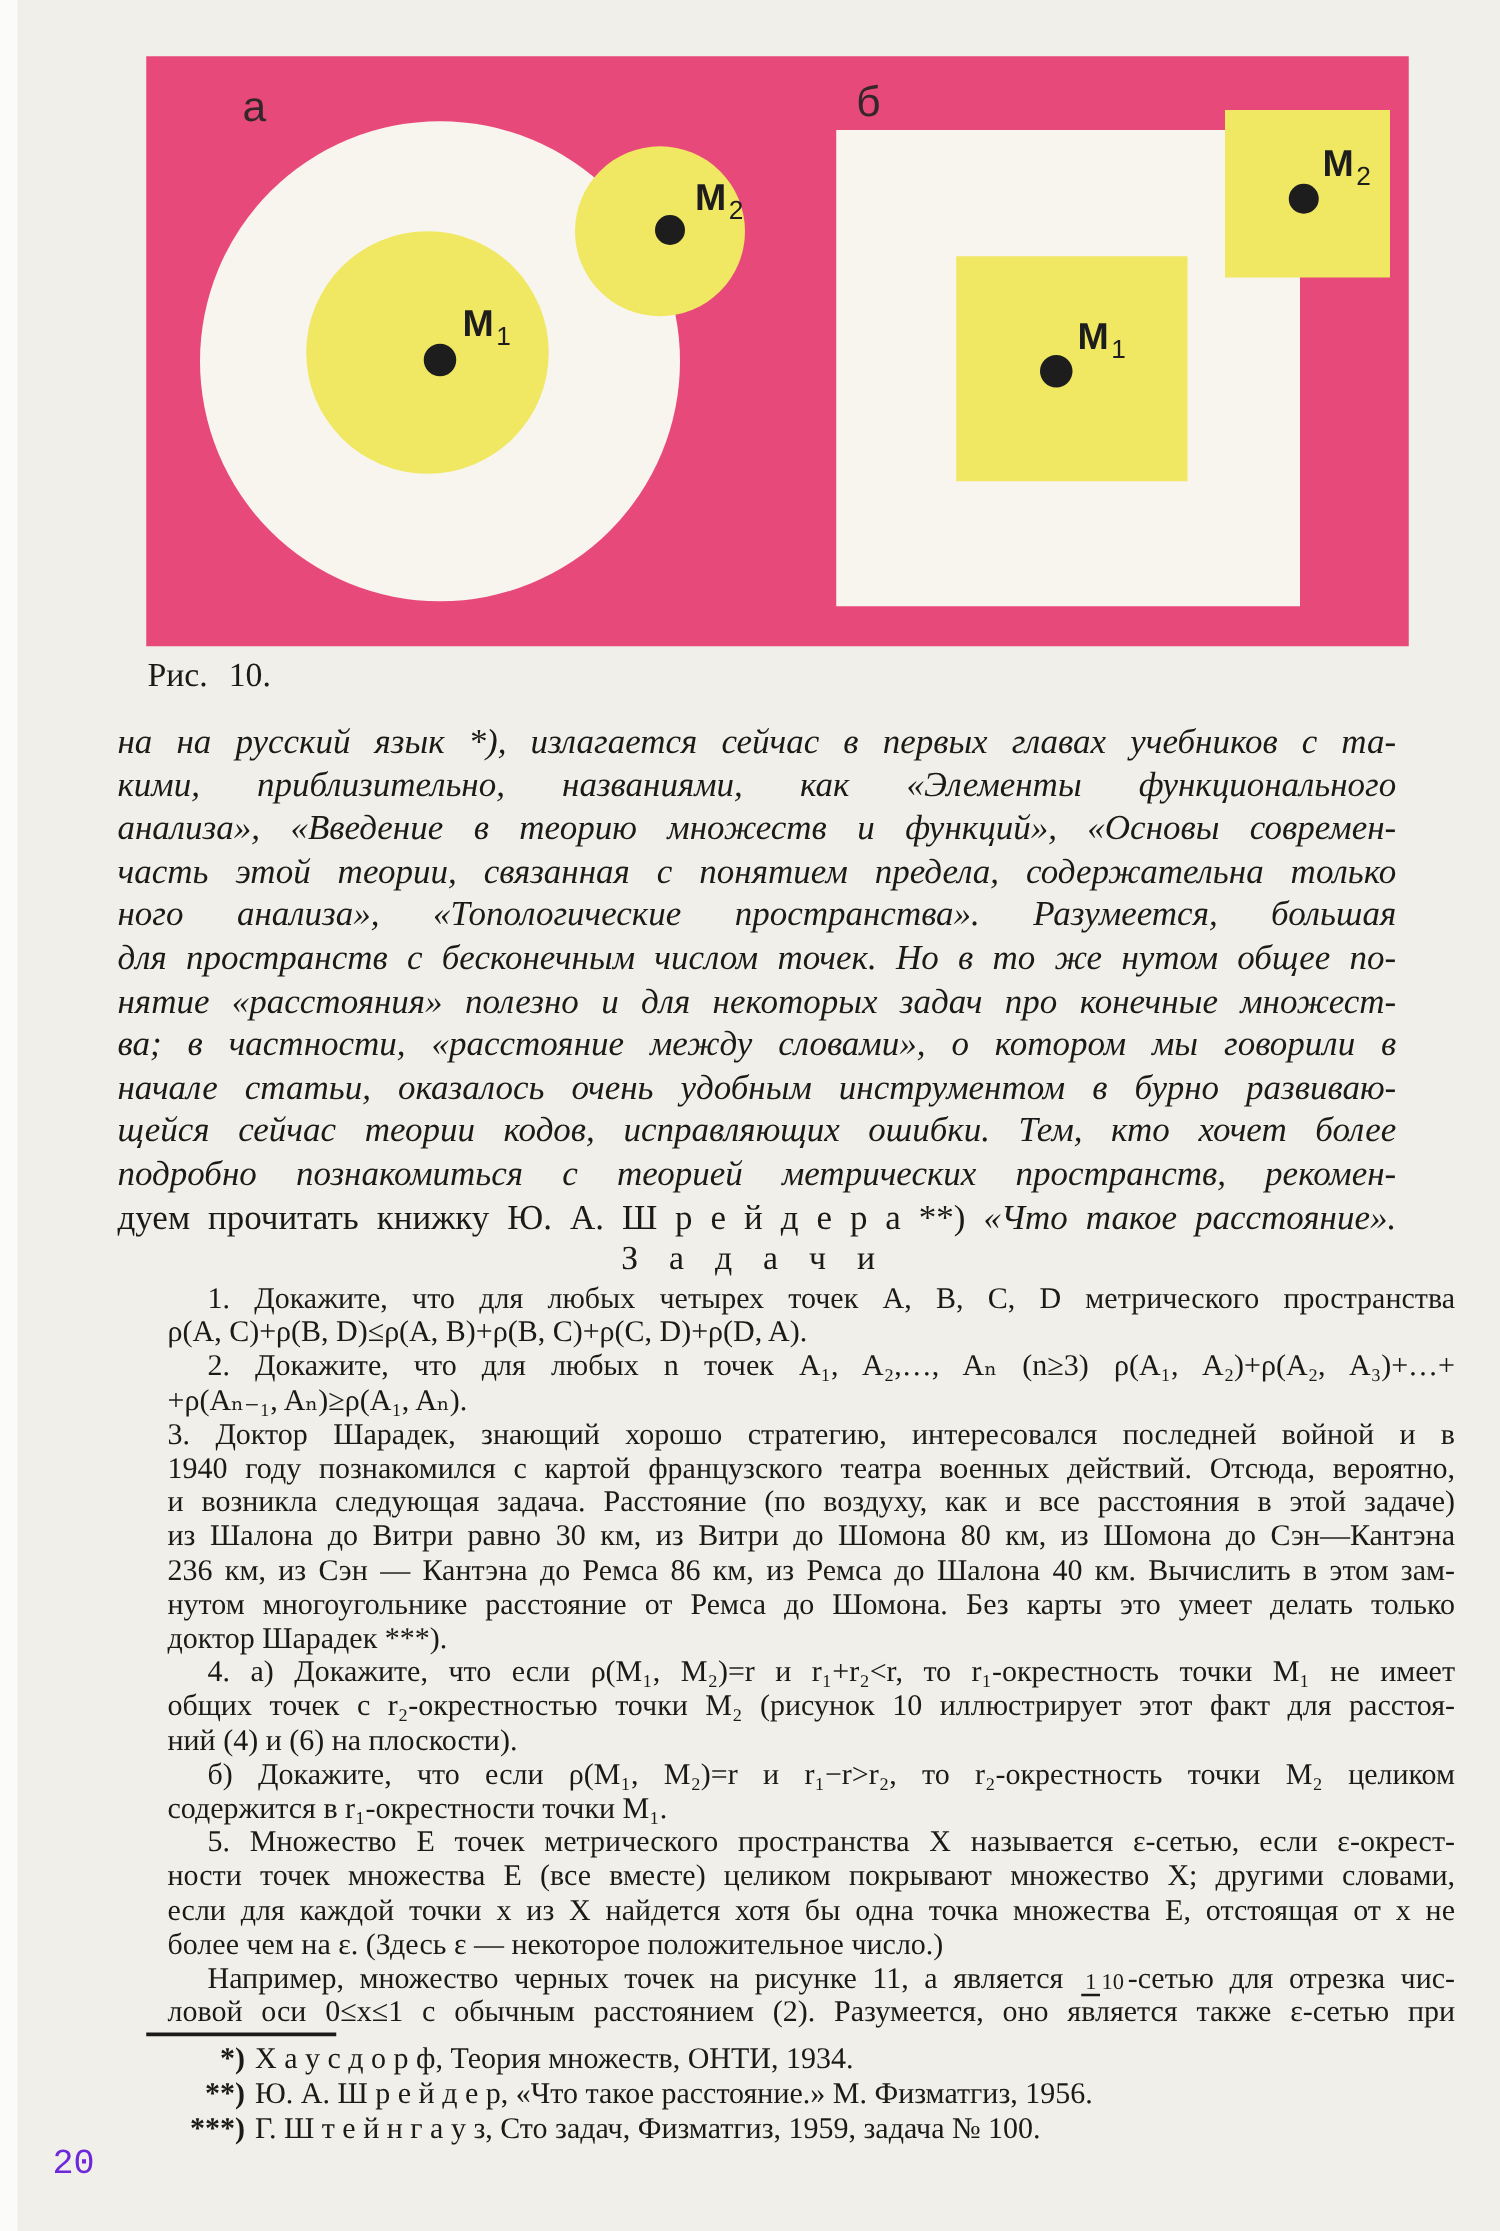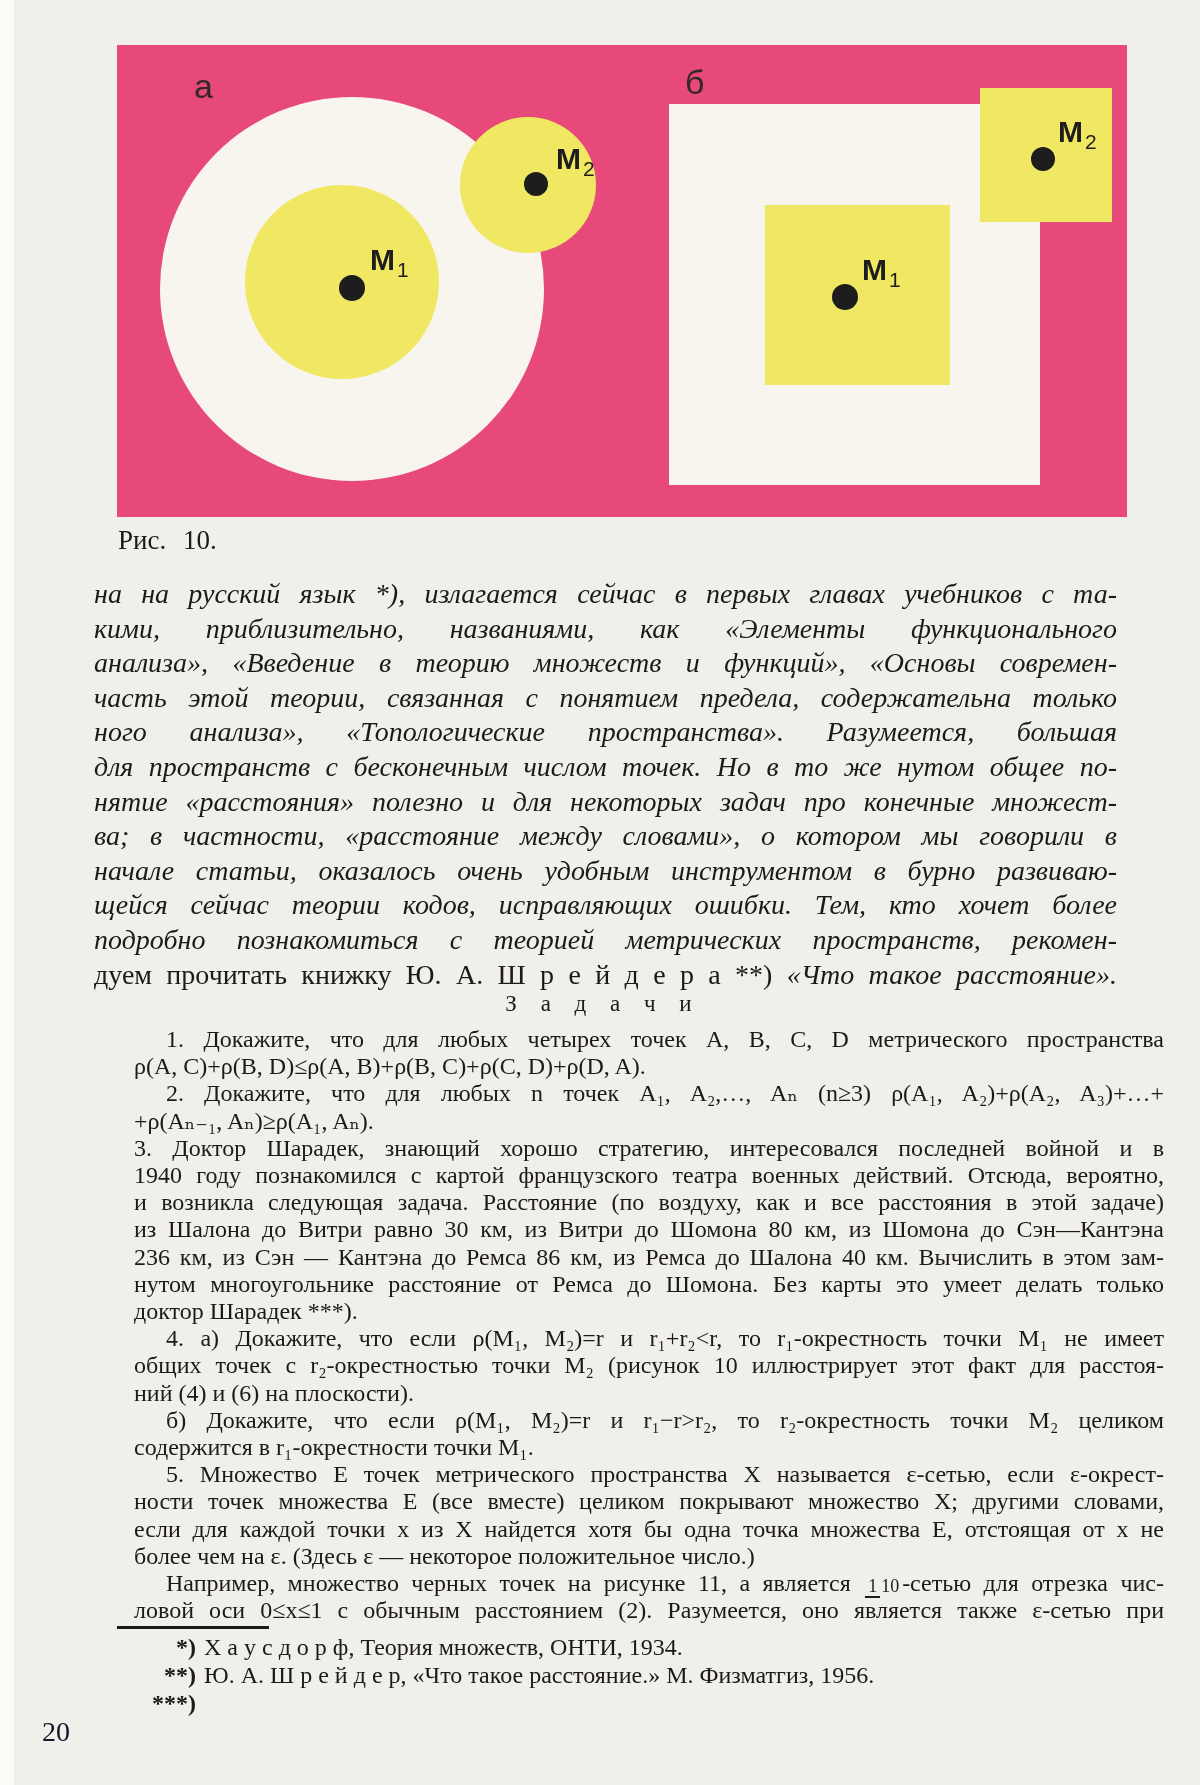--- a/index.html
+++ b/index.html
@@ -48,21 +48,21 @@
     position:absolute;left:94px;top:577px;width:1023px;
     font-size:28px;line-height:34.6px;
   }
   .para [data-bind-list] > div{text-align:justify;text-align-last:justify;font-style:italic;}
   .para .pl{text-align:justify;text-align-last:justify;}
   .it{font-style:italic;}
 
   
   .zadachi{
     position:absolute;left:88px;top:991px;width:1030px;
-    text-align:center;font-size:23px;letter-spacing:9px;
+    text-align:center;font-size:27px;letter-spacing:9px;
   }
   .problems{
     position:absolute;left:88px;top:1026px;width:1030px;
     font-size:24px;line-height:27.2px;margin-left:46px;
   }
   .problems .j{text-align:justify;text-align-last:justify;}
   .problems .ind{text-indent:32px;}
   .example{text-align:justify;text-align-last:justify;text-indent:32px;}
   .frac{
     display:inline-block;vertical-align:middle;text-align:center;text-indent:0;
@@ -76,22 +76,22 @@
   .footnotes{
     position:absolute;left:117px;top:1634px;width:1000px;
     font-size:24px;line-height:27.8px;
   }
   .footnotes > div{display:flex;}
   .footnotes .m{width:79px;text-align:right;font-weight:bold;flex:none;}
   .footnotes .t{margin-left:8px;}
 
   .pagenum{
     position:absolute;left:42px;top:1716px;
-    font-family:Liberation Serif, serif;
-    font-size:28px;color:#0f172a;
+    font-family:Liberation Mono, monospace;
+    font-size:28px;color:#6d28d9;
   }
 </style>
 </head>
 <body>
 
 <div class="page">
 
   <div class="figure">
     <span class="flabel" style="left:77px;top:24px" data-bind="figure.panel_a_label">а</span>
     <span class="flabel" style="left:568px;top:20px" data-bind="figure.panel_b_label">б</span>
@@ -166,17 +166,18 @@
       <div>
         <span class="m">*)</span>
         <span class="t">Х а у с д о р ф,   Теория   множеств,   ОНТИ,   1934.</span>
       </div>
       <div>
         <span class="m">**)</span>
         <span class="t">Ю. А. Ш р е й д е р,  «Что такое расстояние.»  М.  Физматгиз,  1956.</span>
       </div>
       <div>
         <span class="m">***)</span>
+        <span class="t">Г. Ш т е й н г а у з,  Сто задач, Физматгиз,  1959,  задача  № 100.</span>
       </div>
     </div>
 
   <div class="pagenum" data-bind="page_number">20</div>
 </div>
 
 </body></html>

